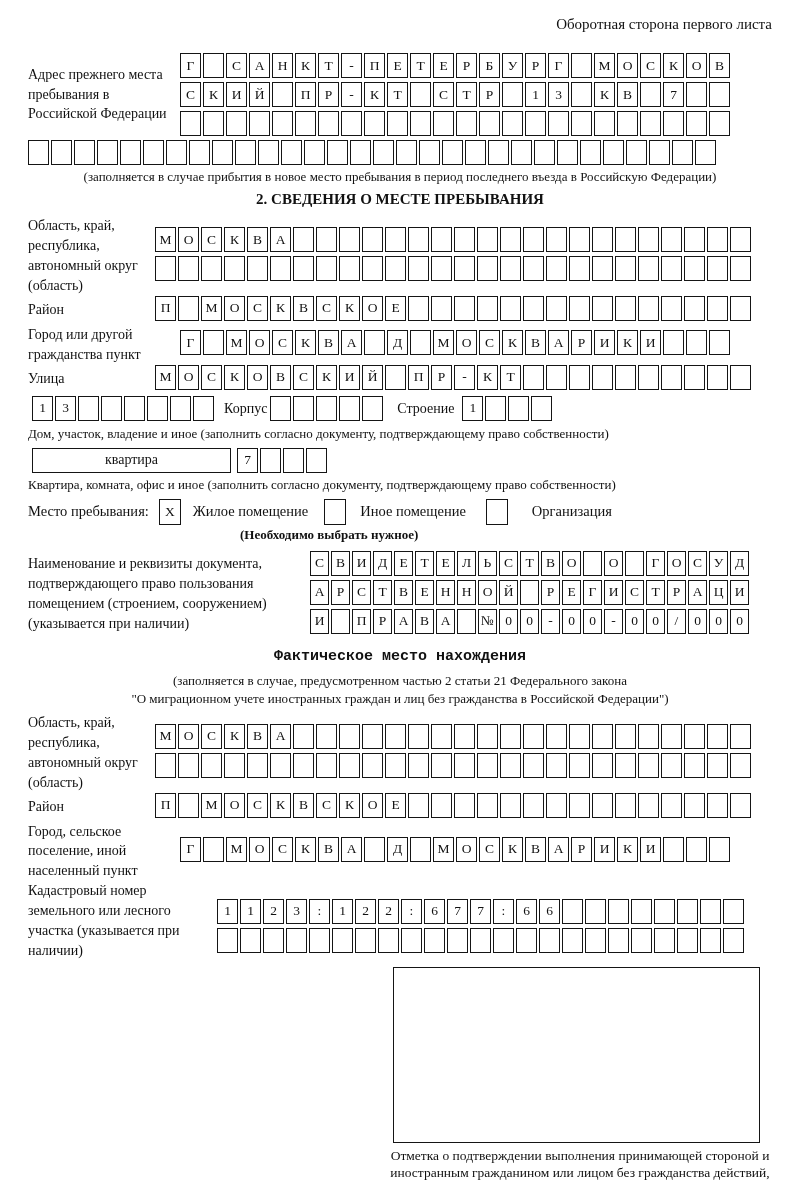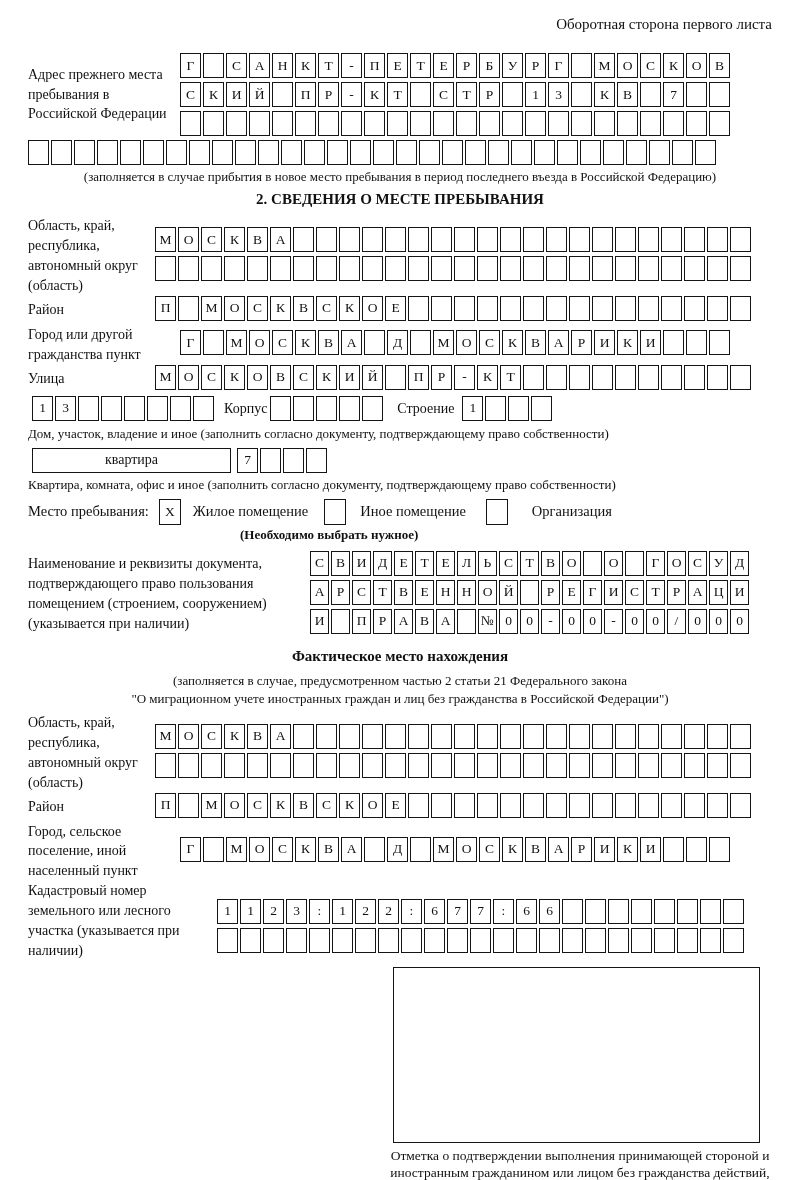--- a/index.html
+++ b/index.html
@@ -19,21 +19,21 @@
   .fullrow{margin-left:0;}
   .caption{font-size:13px;text-align:center;margin:2px 0 6px 0;line-height:1.25;}
   .caption-left{font-size:13px;text-align:left;margin:0 0 6px 0;}
   .sec-title{font-size:15px;font-weight:bold;text-align:center;margin:4px 0 8px 0;}
   .named-box{border:1.5px solid #151515;height:23px;display:inline-flex;align-items:center;justify-content:center;font-size:14px;flex:none;box-sizing:content-box;}
   .house-row{display:flex;align-items:flex-start;margin:2px 0 4px 4px;}
   .inline-label{font-size:14px;line-height:26px;flex:none;}
   .stay-row{display:flex;align-items:center;font-size:14.5px;margin:6px 0 2px 0;}
   .chk{width:20px;height:24px;border:1.5px solid #151515;flex:none;display:inline-flex;align-items:center;justify-content:center;font-size:13.5px;}
   .stay-note{font-size:13px;margin:2px 0 8px 212px;font-weight:bold;}
-  .center-title{font-size:15px;font-weight:bold;text-align:center;margin:10px 0 8px 0;}
+  .center-title{font-size:15px;font-weight:bold;text-align:center;margin:10px 0 8px 0;font-family:Liberation Mono, monospace;}
   .stamp-wrap{margin-left:365px;width:440px;margin-top:6px;}
   .stamp-box{width:367px;height:176px;border:1.6px solid #151515;box-sizing:border-box;}
   .stamp-caption{width:430px;margin-left:-28px;text-align:center;font-size:13.5px;line-height:1.3;margin-top:4px;}
   .mb0{margin-bottom:0;}
 </style>
 </head>
 <body>
 
 <div class="page">
 
@@ -147,21 +147,21 @@
       <span class="cb"></span>
       <span class="cb"></span>
       <span class="cb"></span>
       <span class="cb"></span>
       <span class="cb"></span>
       <span class="cb"></span>
       <span class="cb"></span>
       <span class="cb"></span>
       <span class="cb"></span>
     </div>
-  <div class="caption">(заполняется в случае прибытия в новое место пребывания в период последнего въезда в Российской Федерацию)</div>
+  <div class="caption">(заполняется в случае прибытия в новое место пребывания в период последнего въезда в Российскую Федерации)</div>
 
   <div class="sec-title">2. СВЕДЕНИЯ О МЕСТЕ ПРЕБЫВАНИЯ</div>
 
   <div class="field">
     <div class="flabel w127">Область, край, республика, автономный округ (область)</div>
     <div class="rows">
       <div class="boxrow">
           <span class="cb">М</span>
           <span class="cb">О</span>
           <span class="cb">С</span>

